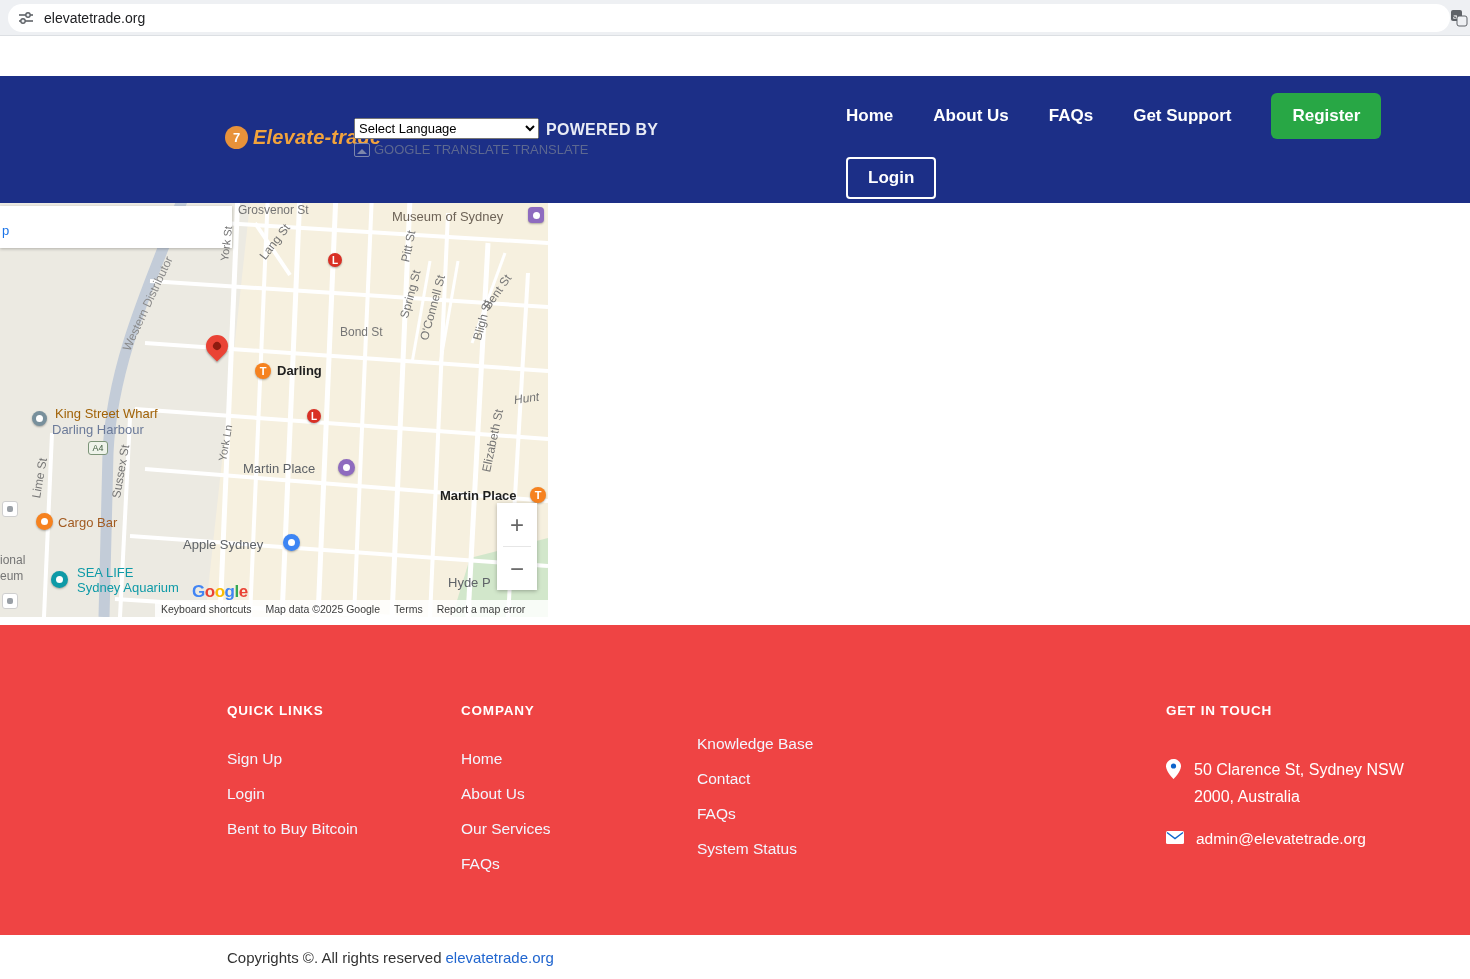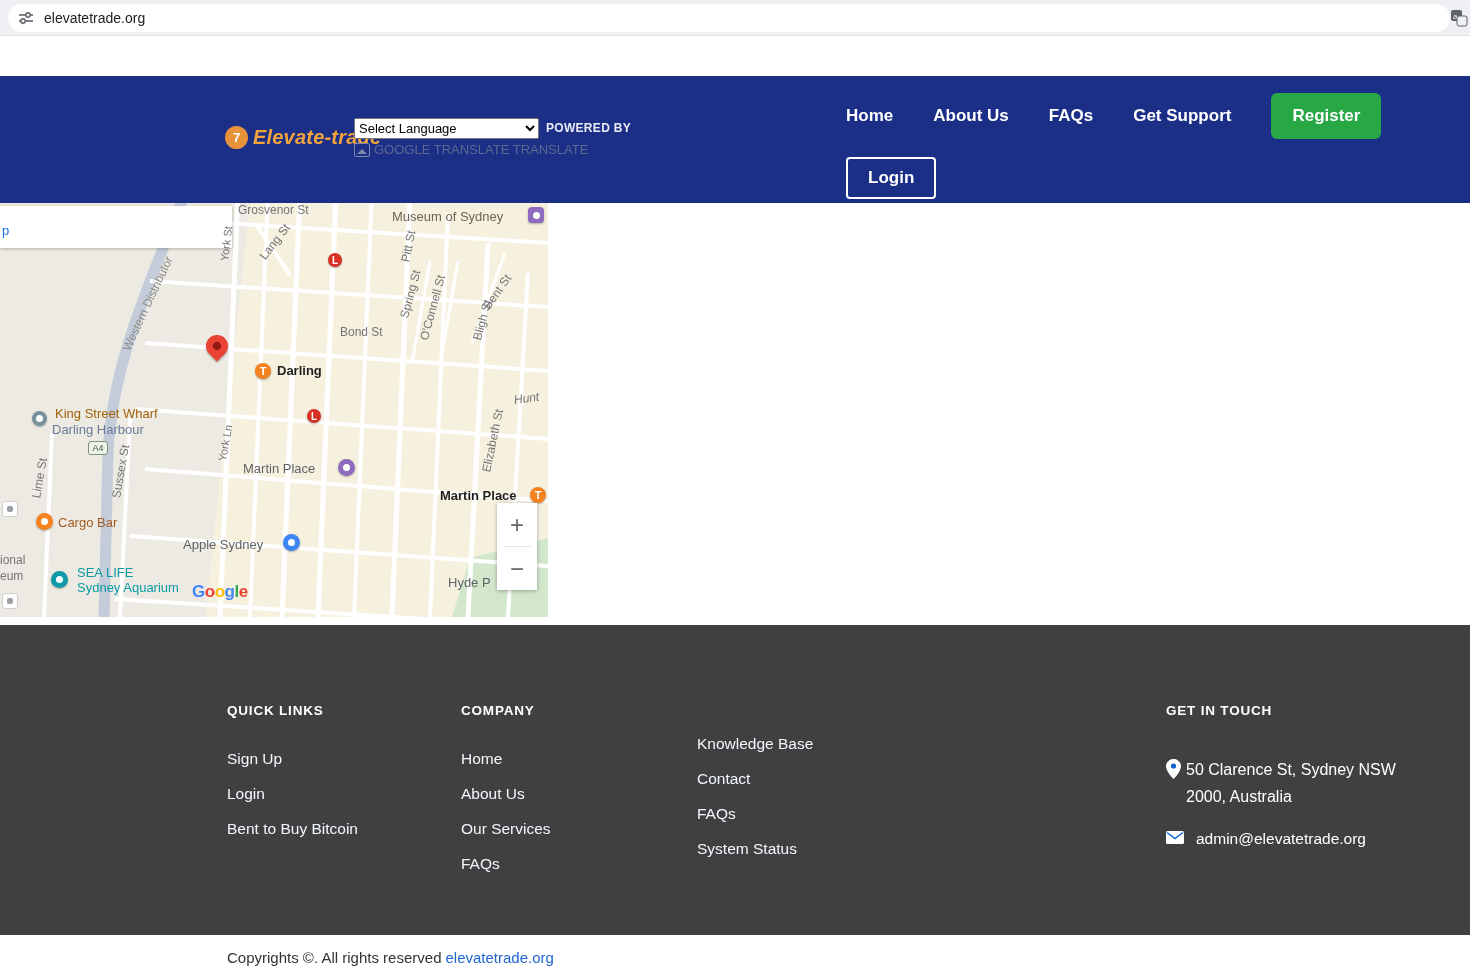--- a/index.html
+++ b/index.html
@@ -13,21 +13,21 @@
   .addr-right-icon { position:absolute; right:2px; top:9px; width:18px; height:18px; color:#5f6368; }
 
   .white-gap { height:40px; background:#fff; }
 
   
   .site-header { position:relative; height:127px; background:#1c2f87; color:#fff; }
   .logo { position:absolute; left:225px; top:50px; display:flex; align-items:center; gap:5px; }
   .logo-circle { width:23px; height:23px; border-radius:50%; background:#e8923a; color:#fff; font-size:13px; font-weight:bold; display:flex; align-items:center; justify-content:center; }
   .logo-text { font-size:20px; font-weight:bold; font-style:italic; color:#f2a33c; letter-spacing:.2px; }
   .lang-select { position:absolute; left:354px; top:42px; width:185px; height:21px; font-size:13px; }
-  .powered-by { position:absolute; left:546px; top:45px; font-size:12px; font-weight:bold; color:#e8ebf5; letter-spacing:.3px; }
+  .powered-by { position:absolute; left:546px; top:45px; font-size:16px; font-weight:bold; color:#e8ebf5; letter-spacing:.3px; }
   .translate-row { position:absolute; left:354px; top:66px; display:flex; align-items:center; gap:4px; font-size:13px; color:#5d6890;justify-content:space-between; }
   .broken-img { width:16px; height:14px; border:1px solid #7c86ab; border-radius:2px; position:relative; }
   .broken-img::after { content:""; position:absolute; left:2px; bottom:2px; border-left:5px solid transparent; border-right:5px solid transparent; border-bottom:5px solid #7c86ab; }
   .main-nav { position:absolute; left:846px; top:16px; height:48px; display:flex; align-items:center; gap:40px; }
   .nav-link { font-size:17px; font-weight:bold; color:#fff; cursor:pointer; white-space:nowrap; }
   .register-btn { background:#28a745; color:#fff; font-size:17px; font-weight:bold; border:none; border-radius:6px; padding:13px 21px; cursor:pointer; }
   .login-btn { position:absolute; left:846px; top:81px; background:transparent; color:#fff; font-size:17px; font-weight:bold; border:2px solid #fff; border-radius:4px; padding:9px 20px; cursor:pointer; }
 
   
   .main-area { position:relative; height:422px; background:#fff; }
@@ -48,27 +48,27 @@
   .zoom-btn { flex:1; display:flex; align-items:center; justify-content:center; font-size:24px; color:#666; cursor:pointer; }
   .zoom-div { height:1px; background:#e6e6e6; margin:0 6px; }
   .google-logo { position:absolute; left:192px; top:379px; font-size:17px; font-weight:bold; letter-spacing:-.5px; }
   .attrib { position:absolute; left:155px; bottom:0; right:0; height:17px; background:rgba(255,255,255,.85); display:flex; align-items:center; gap:14px; font-size:10.5px; color:#3c3c3c; padding-left:6px; }
   .attrib span { cursor:pointer; }
   .route-shield { position:absolute; left:88px; top:238px; width:20px; height:14px; background:#eef3ea; border:1px solid #7c9478; border-radius:3px; font-size:9px; color:#3c5a3c; display:flex; align-items:center; justify-content:center; }
   .mini-sq { position:absolute; width:16px; height:16px; background:#fff; border:1px solid #cfcfcf; border-radius:3px; display:flex; align-items:center; justify-content:center; }
   .mini-sq::after { content:""; width:6px; height:6px; background:#9aa0a6; border-radius:2px; }
 
   
-  .footer { height:310px; background:#404040; color:#fff; padding:78px 0 0 227px; display:flex; }
+  .footer { height:310px; background:#ef4444; color:#fff; padding:78px 0 0 227px; display:flex; }
   .f-col1 { width:234px; } .f-col2 { width:236px; } .f-col3 { width:469px; } .f-col4 { width:280px; }
   .f-title { font-size:13.5px; font-weight:bold; letter-spacing:.8px; color:#fff; }
   .f-links { list-style:none; margin-top:32px; }
   .f-links li { margin-bottom:17px; }
   .f-links a { color:#f2f6ff; font-size:15.5px; text-decoration:none; cursor:pointer; }
-  .addr-row { margin-top:38px; display:flex; gap:4px; }
+  .addr-row { margin-top:38px; display:flex; gap:12px; }
   .addr-icon { flex:0 0 16px; padding-top:3px; }
   .addr-text { font-size:16px; line-height:1.7; }
   .email-row { margin-top:20px; display:flex; align-items:center; gap:12px; font-size:15.5px; }
   .copyright-bar { height:44px; background:#fff; display:flex; align-items:center; padding-left:227px; font-size:15px; color:#333; }
   .copyright-bar a { color:#2166cf; text-decoration:none; margin-left:4px; cursor:pointer; }
 </style>
 </head>
 <body>
 
 <div class="browser-bar">
@@ -212,20 +212,26 @@
     <div class="zoom-ctl">
       <div class="zoom-btn">+</div>
       <div class="zoom-div"></div>
       <div class="zoom-btn">−</div>
     </div>
 
     <div class="google-logo">
       <span style="color:#4285F4">G</span><span style="color:#EA4335">o</span><span style="color:#FBBC05">o</span><span style="color:#4285F4">g</span><span style="color:#34A853">l</span><span style="color:#EA4335">e</span>
     </div>
 
+    <div class="attrib">
+      <span>Keyboard shortcuts</span>
+      <span>Map data ©2025 Google</span>
+      <span>Terms</span>
+      <span>Report a map error</span>
+    </div>
   </div>
 </div>
 
 <div class="footer">
   <div class="f-col1">
     <div class="f-title">QUICK LINKS</div>
     <ul class="f-links">
       <li><a>Sign Up</a></li>
       <li><a>Login</a></li>
       <li><a>Bent to Buy Bitcoin</a></li>

